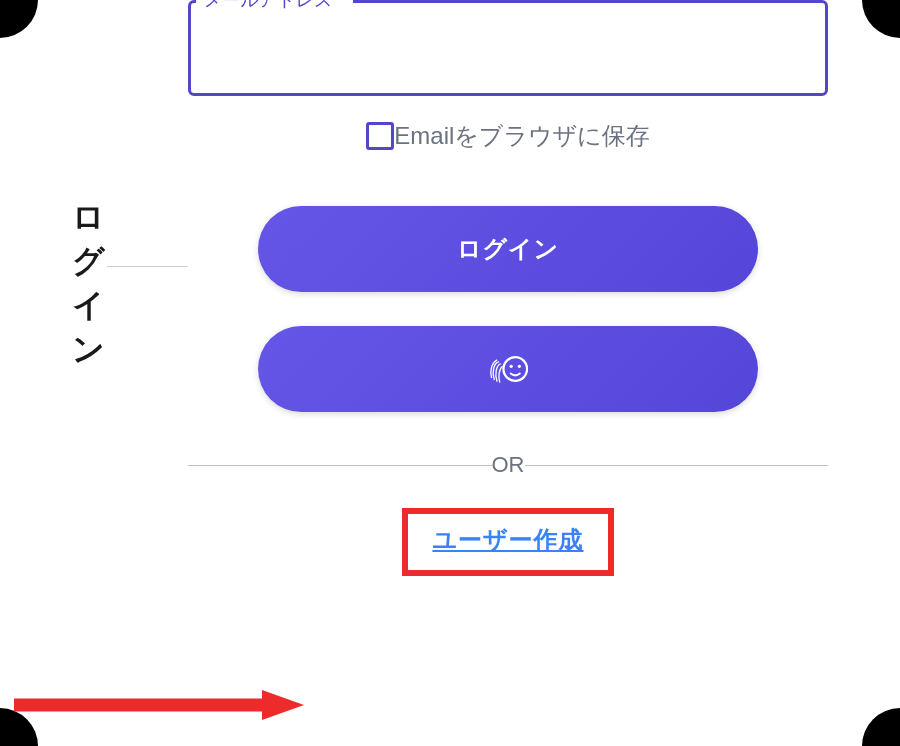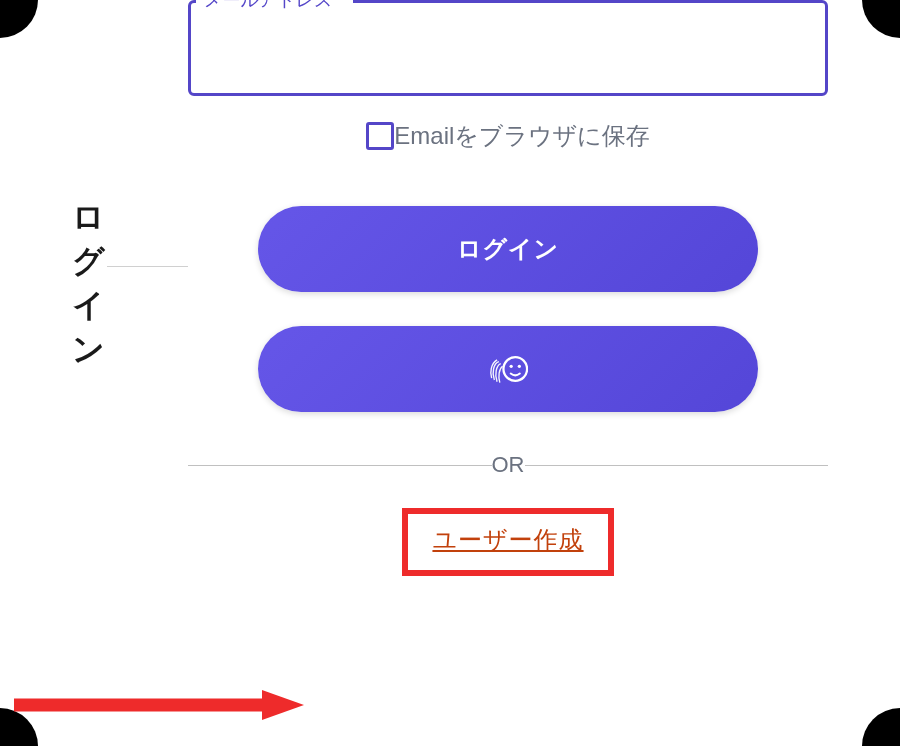--- a/index.html
+++ b/index.html
@@ -136,23 +136,23 @@
       position: relative;
       display: flex;
       justify-content: center;
     }
     .create-user-highlight {
       border: 6px solid #ee2b2b;
       padding: 10px 24px 14px 24px;
     }
     .create-user-link {
       font-size: 24px;
-      color: #c2410c;
+      color: #3b82f6;
       text-decoration: underline;
-      font-weight: 400;
+      font-weight: 700;
       cursor: pointer;
       letter-spacing: 1px;
     }
     .arrow-annotation {
       position: absolute;
       left: 14px;
       top: 690px;
       width: 290px;
       height: 30px;
       pointer-events: none;

